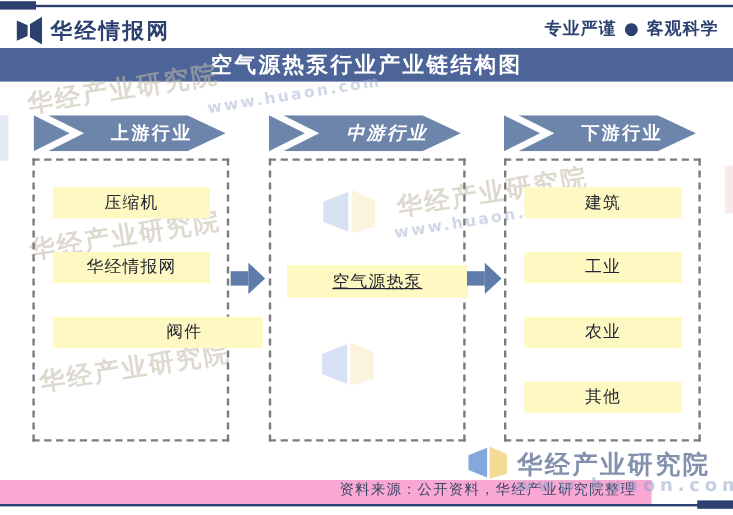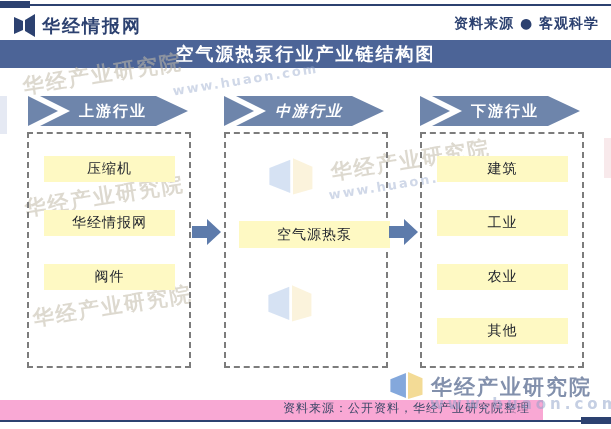--- a/index.html
+++ b/index.html
@@ -30,31 +30,31 @@
 
   
   .wm-text { position:absolute; font-size:21px; font-weight:bold; white-space:nowrap;
              color:rgba(193,186,168,0.55); transform:rotate(-9deg); letter-spacing:2px; z-index:0; }
   .wm-url { position:absolute; font-size:13px; font-weight:bold; white-space:nowrap;
             color:rgba(150,168,205,0.45); transform:rotate(-9deg); letter-spacing:2px; z-index:0; }
   .wm-logo { position:absolute; opacity:0.28; z-index:0; }
   .edge-frag { position:absolute; z-index:0; }
 
   
-  .chev { position:absolute; width:160px; height:30px; top:96px; z-index:2; }
+  .chev { position:absolute; width:160px; height:30px; top:96px; z-index:2;padding-left:27px; }
   .chev svg { position:absolute; left:0; top:0; }
   .chev .chev-label { position:absolute; left:30px; right:20px; top:0; height:30px;
                       display:flex; align-items:center; justify-content:center;
                       color:#ffffff; font-size:15px; font-weight:bold; letter-spacing:2px; }
   .dash-box { position:absolute; top:132px; width:160px; height:232px;
               border:2px dashed #7c7c7c; z-index:1; }
   .item { position:absolute; left:15px; width:131px; height:26px; background:#fef9c3;
           display:flex; align-items:center; justify-content:center;
           font-size:14px; color:#23262e; letter-spacing:1px; }
-  .mid-item { left:13px; width:151px; height:27px; }
+  .mid-item { left:13px; width:151px; height:27px;text-decoration:underline; }
   .flow-arrow { position:absolute; top:217px; z-index:2; }
 
   
   .brand-mark-logo { position:absolute; left:389px; top:370px; z-index:3; opacity:0.85; }
   .brand-mark-text { position:absolute; left:431px; top:373px; font-size:21px; font-weight:bold;
                      color:rgba(108,125,158,0.85); letter-spacing:2px; z-index:3; }
   .brand-mark-url { position:absolute; left:430px; top:395px; font-size:15px; font-weight:bold;
                     color:rgba(140,160,200,0.5); letter-spacing:4px; z-index:4; }
 
   
@@ -69,21 +69,21 @@
 
   <div class="rule rule-top"></div>
   <div class="rule-block rule-block-left"></div>
 
   <div class="brand-header">
     <svg class="brand-logo" width="24" height="24" viewBox="0 0 24 24">
       <polygon points="1,4 10,8 10,17 1,21" fill="#2c4170"></polygon>
       <polygon points="22,1 12,7 12,18 22,24" fill="#2c4170"></polygon>
     </svg>
     <span class="site-name">华经情报网</span>
-    <span class="slogan">资料来源 ● 客观科学</span>
+    <span class="slogan">专业严谨 ● 客观科学</span>
   </div>
 
   <div class="title-bar">
     <span>空气源热泵行业产业链结构图</span>
   </div>
 
   <div class="wm-text" style="left:22px; top:60px;">华经产业研究院</div>
   <div class="wm-url" style="left:172px; top:72px;">www.huaon.com</div>
   <div class="wm-text" style="left:24px; top:182px;">华经产业研究院</div>
   <div class="wm-text" style="left:32px; top:292px;">华经产业研究院</div>
@@ -103,21 +103,21 @@
   <div class="chev" style="left:28px;">
     <svg width="160" height="30" viewBox="0 0 160 30">
       <polygon points="0,0 30,15 0,30" fill="#6e85ab"></polygon>
       <polygon points="12,0 128,0 160,15 128,30 12,30 42,15" fill="#6e85ab"></polygon>
     </svg>
     <span class="chev-label">上游行业</span>
   </div>
   <div class="dash-box" style="left:27px;">
     <div class="item" style="top:22px;">压缩机</div>
     <div class="item" style="top:76px;">华经情报网</div>
-    <div class="item" style="top:130px;">阀件</div>
+    <div class="item" style="top:130px;padding-left:44px;">阀件</div>
   </div>
 
   <svg class="flow-arrow" style="left:192px;" width="29" height="30" viewBox="0 0 29 30">
     <rect x="0" y="9" width="15" height="12" fill="#5d7bab"></rect>
     <polygon points="15,2 29,15 15,28" fill="#5d7bab"></polygon>
   </svg>
 
   <div class="chev" style="left:224px;font-style:italic;">
     <svg width="160" height="30" viewBox="0 0 160 30">
       <polygon points="0,0 30,15 0,30" fill="#6e85ab"></polygon>

